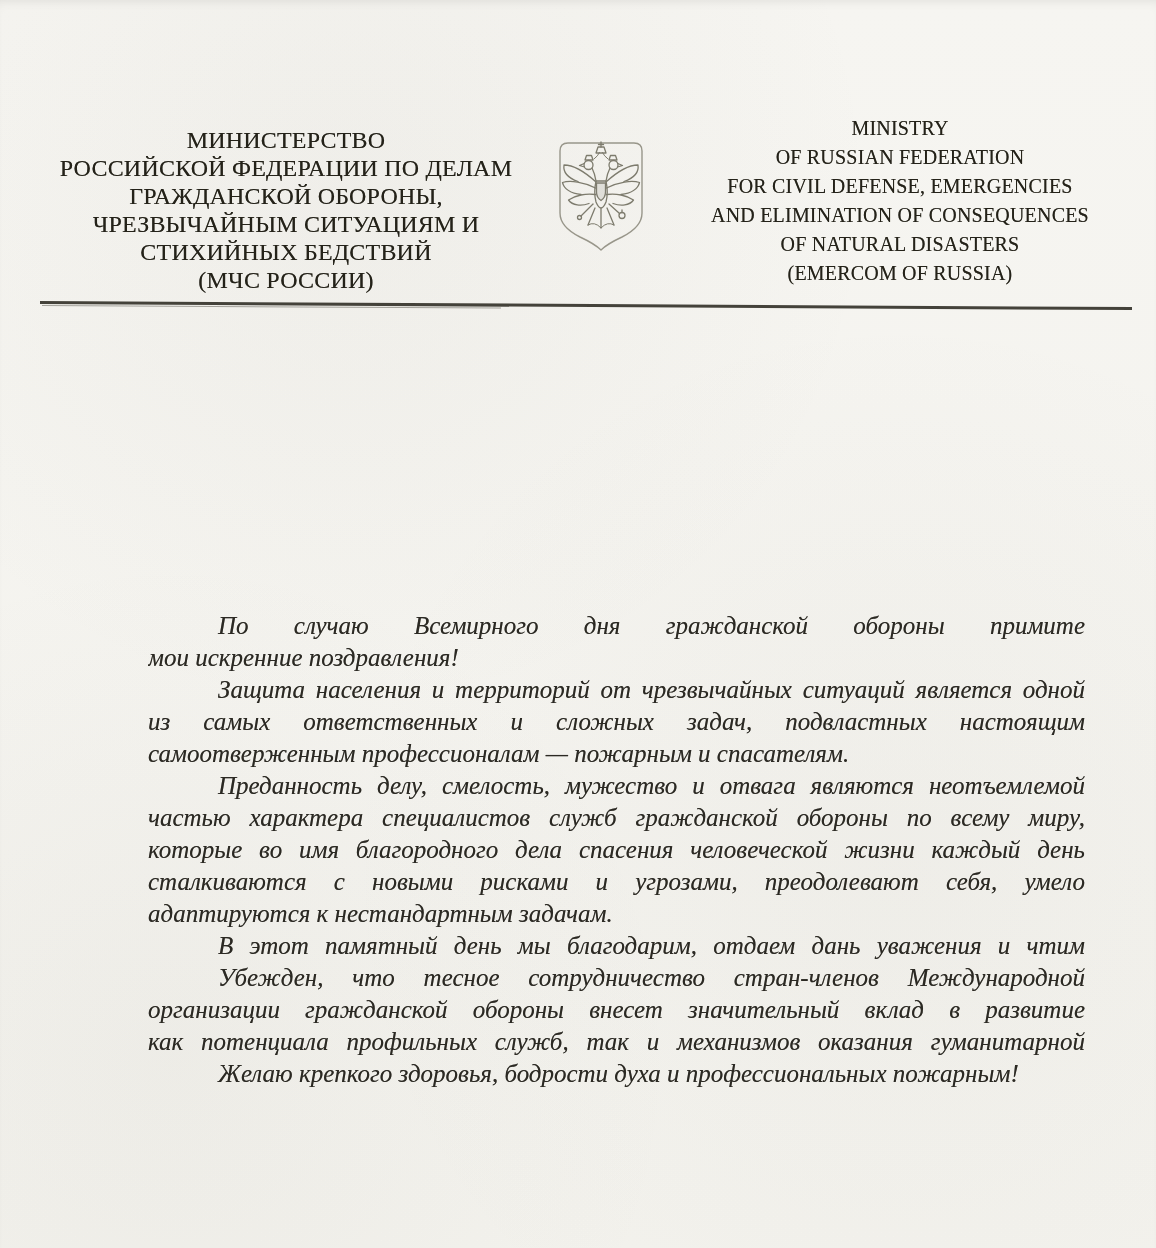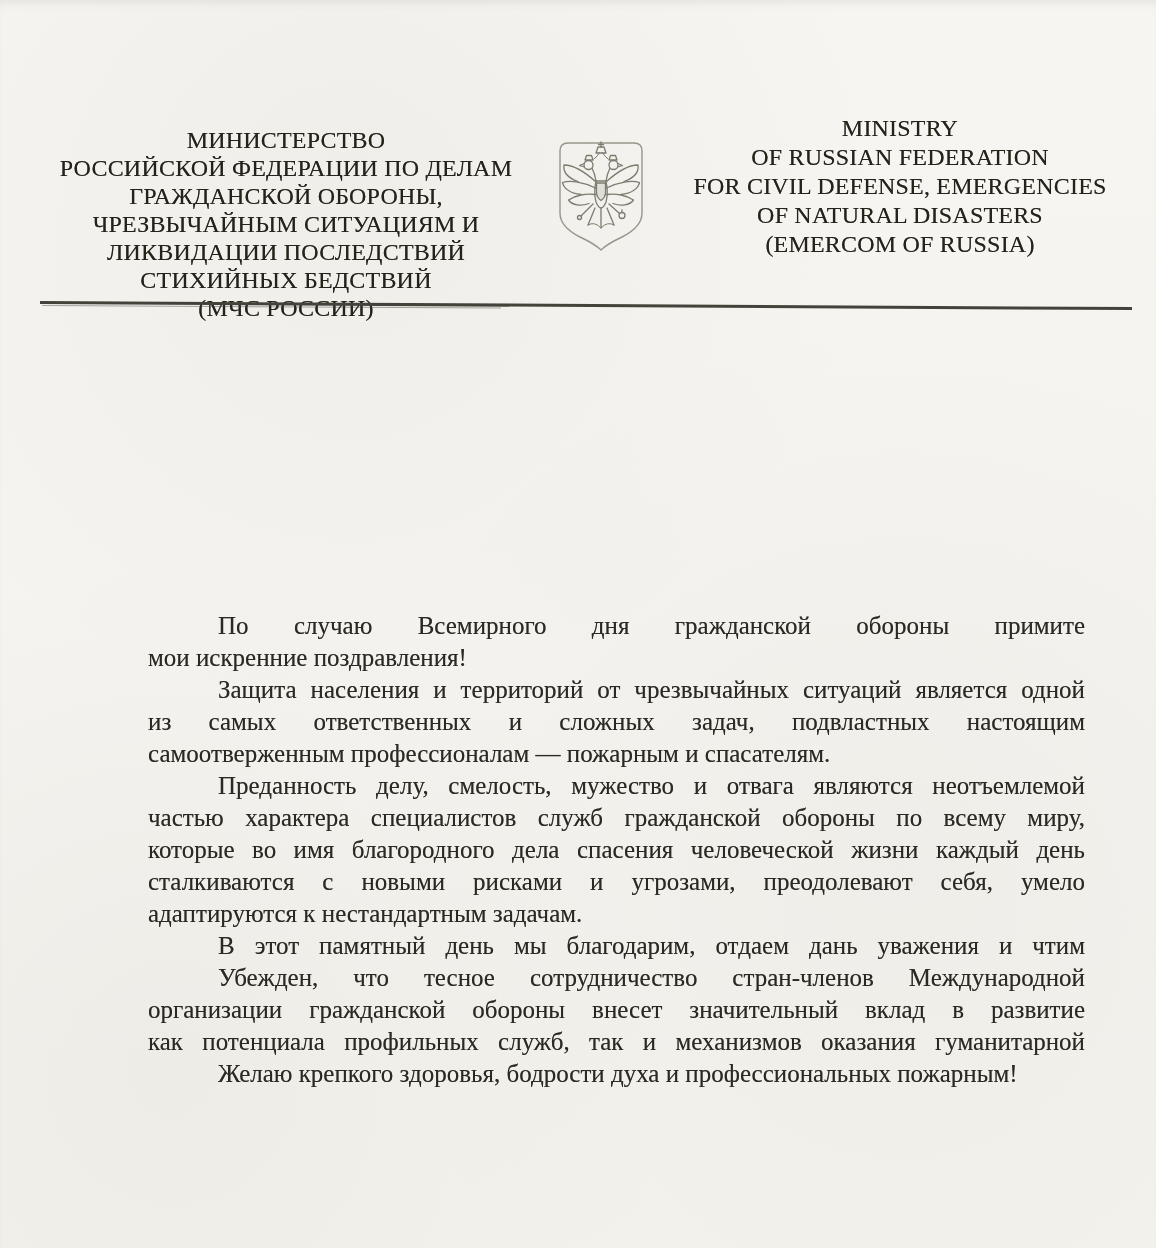--- a/index.html
+++ b/index.html
@@ -21,21 +21,21 @@
   }
 
   
   .lh-left {
     position: absolute; left: 58px; top: 108px; width: 456px;
     text-align: center; font-size: 24px; line-height: 28px;
     letter-spacing: 0.2px; color: #242219; margin-top: 18px;
   }
   .lh-right {
     position: absolute; left: 660px; top: 114px; width: 480px;
-    text-align: center; font-size: 24px; line-height: 29px;
+    text-align: center; font-size: 20px; line-height: 29px;
     letter-spacing: 0.2px; color: #242219;
   }
   .lh-line { white-space: nowrap; text-shadow: 0 0 0.6px rgba(36,34,25,0.55); }
 
   .emblem-box {
     position: absolute; left: 548px; top: 136px; width: 106px; height: 122px;
   }
   .emblem-box svg { width: 100%; height: 100%; display: block; }
 
   .rule {
@@ -53,21 +53,21 @@
   .letter {
     position: absolute; left: 148px; top: 610px; width: 937px;
     font-size: 25px; line-height: 32px;
     color: #2b2923;
     text-shadow: 0 0 0.6px rgba(40,38,32,0.5);
   }
   .salutation {
     margin: 0 0 44px 0;
     text-indent: 70px;
   }
-  .para { margin: 0; }
+  .para { margin: 0; font-style: italic; }
   .line {
     height: 32px;
     overflow: hidden;
     text-align: justify;
     text-align-last: justify;
     text-justify: inter-word;
   }
   .line.first { text-indent: 70px; }
   .line.last  { text-align-last: left; }
 </style>
@@ -75,21 +75,20 @@
 <body>
 
 <div class="page">
 
   <header>
     <div class="lh-left">
         <div class="lh-line">МИНИСТЕРСТВО</div>
         <div class="lh-line">РОССИЙСКОЙ ФЕДЕРАЦИИ ПО ДЕЛАМ</div>
         <div class="lh-line">ГРАЖДАНСКОЙ ОБОРОНЫ,</div>
         <div class="lh-line">ЧРЕЗВЫЧАЙНЫМ СИТУАЦИЯМ И</div>
-        <div class="lh-line">ЛИКВИДАЦИИ ПОСЛЕДСТВИЙ</div>
         <div class="lh-line">СТИХИЙНЫХ БЕДСТВИЙ</div>
         <div class="lh-line">(МЧС РОССИИ)</div>
       </div>
 
     <div class="emblem-box">
       <svg viewBox="0 0 104 122" fill="none" stroke="#7d7b6d" stroke-width="1.3" stroke-linecap="round" stroke-linejoin="round">
 
         <path d="M11 15 Q11 7 19 7 L85 7 Q93 7 93 15 L93 77 Q93 91 73 101 Q58 108 52 114 Q46 108 31 101 Q11 91 11 77 Z" stroke="#98968a" stroke-width="1.4"></path>
 
         <path d="M47 17 L57 17 L55 11 L49 11 Z"></path>
@@ -127,20 +126,21 @@
         <path d="M60 68 L70 77"></path>
         <circle cx="73" cy="79.5" r="3"></circle>
         <path d="M73 76.5 L73 74"></path>
       </svg>
     </div>
 
     <div class="lh-right">
         <div class="lh-line">MINISTRY</div>
         <div class="lh-line">OF RUSSIAN FEDERATION</div>
         <div class="lh-line">FOR CIVIL DEFENSE, EMERGENCIES</div>
+        <div class="lh-line">AND ELIMINATION OF CONSEQUENCES</div>
         <div class="lh-line">OF NATURAL DISASTERS</div>
         <div class="lh-line">(EMERCOM OF RUSSIA)</div>
       </div>
   </header>
 
   <div class="rule"></div>
 
   <main class="letter">
     <div>
         <div class="para">

